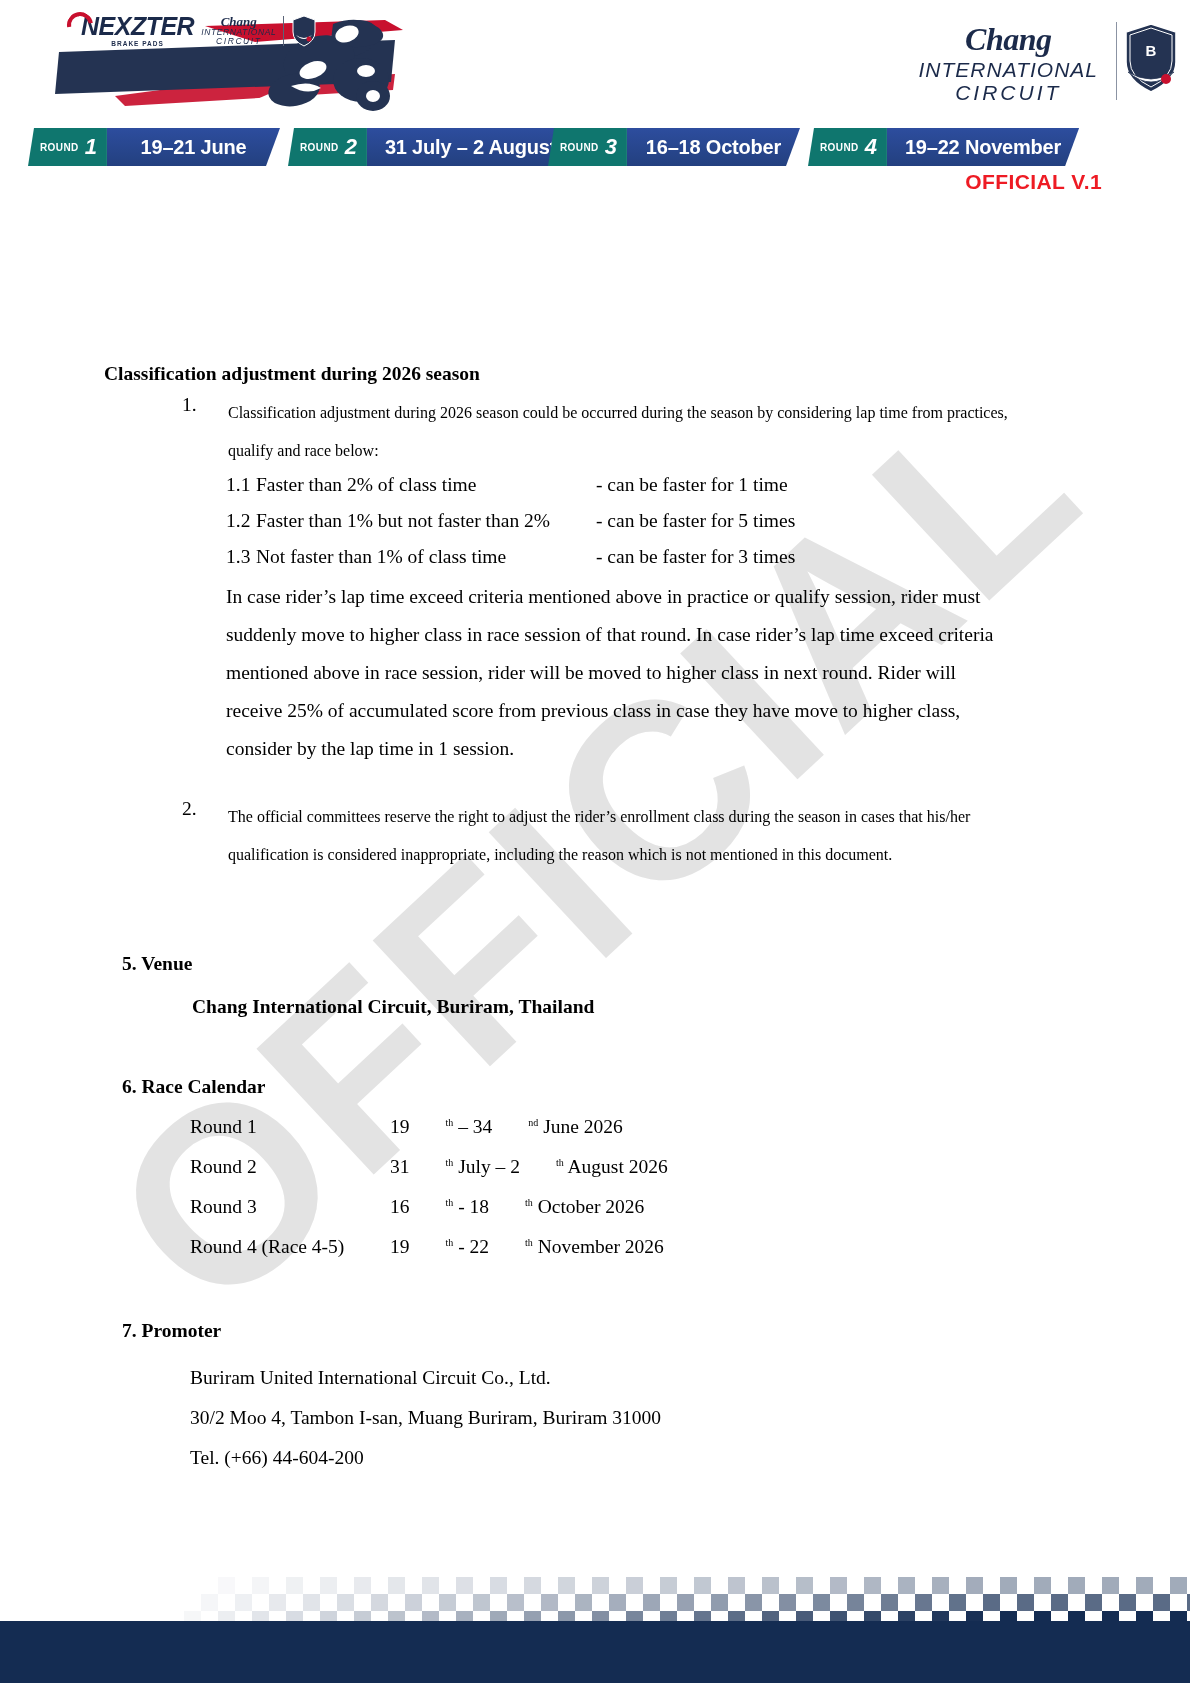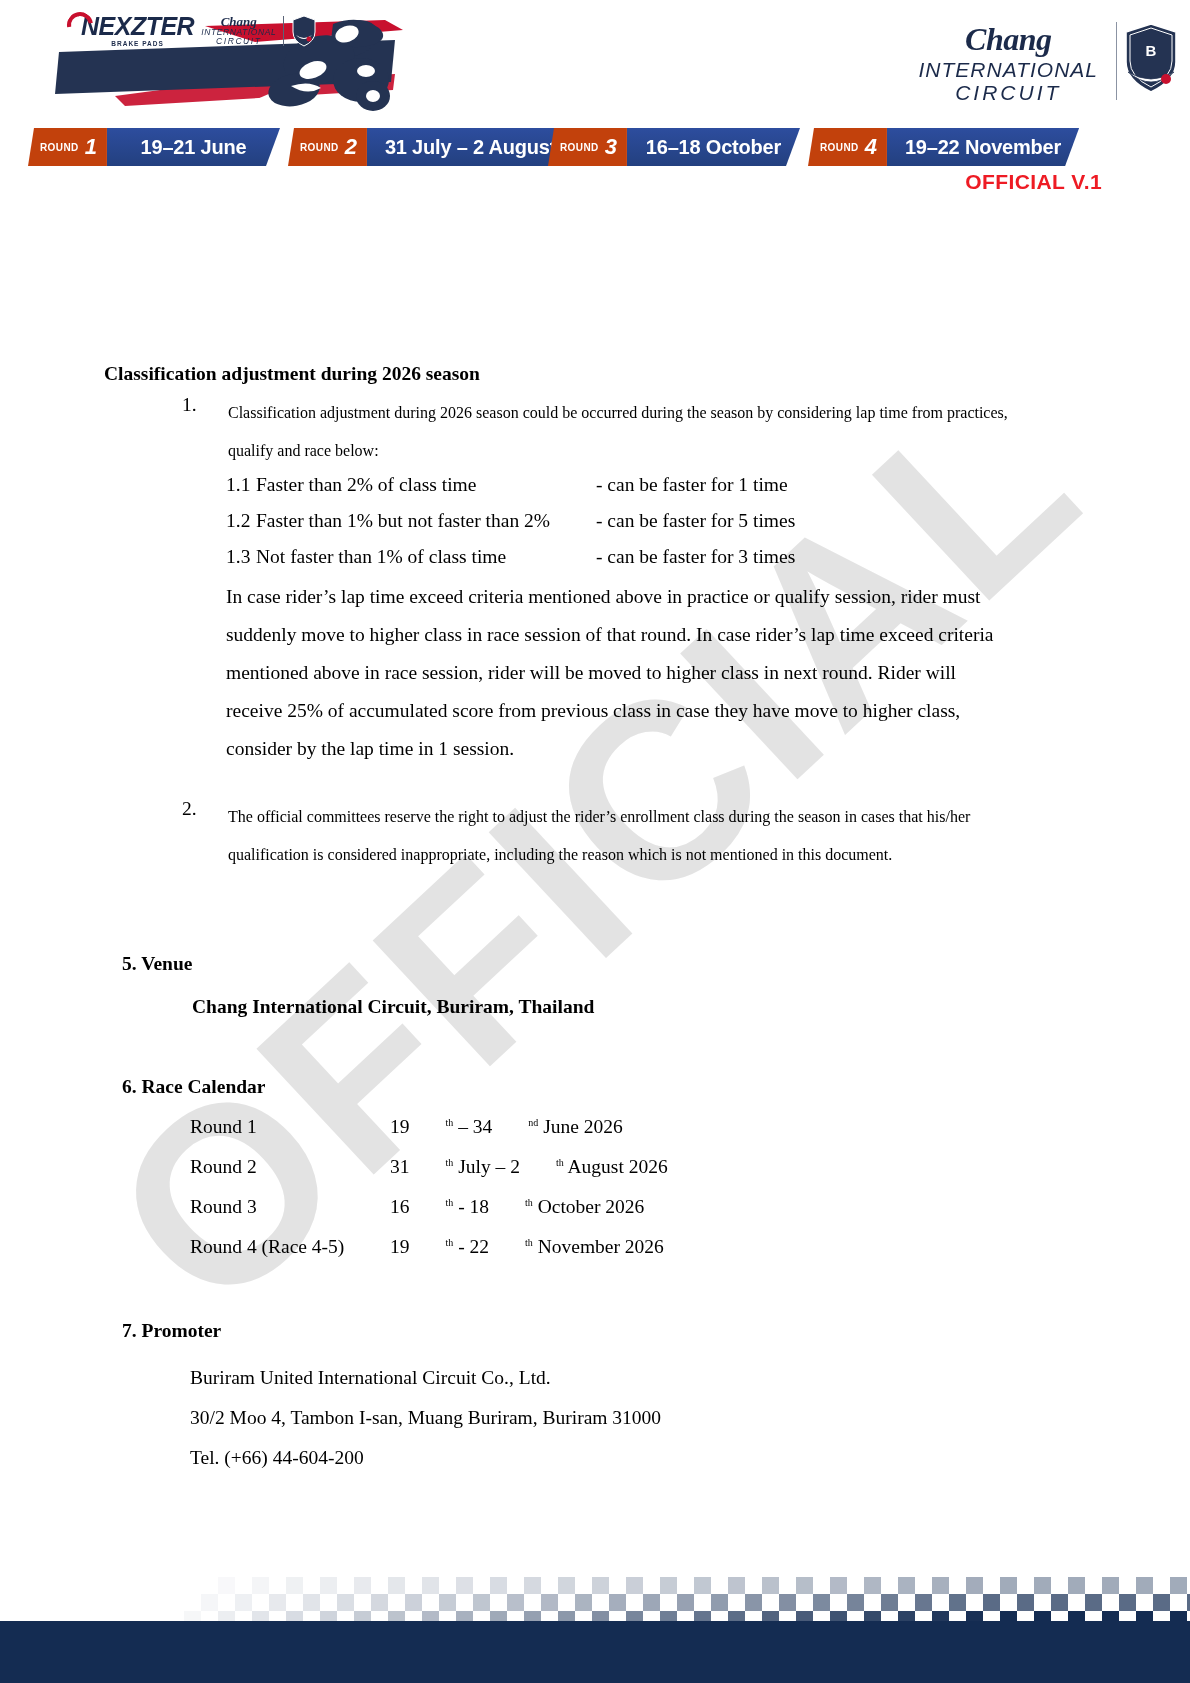--- a/index.html
+++ b/index.html
@@ -202,21 +202,21 @@
     z-index: 2;
   }
   .round-chip {
     position: absolute;
     top: 0;
     height: 38px;
     display: flex;
     align-items: stretch;
   }
   .rc-red {
-    background: #c2410c;
+    background: #0f766e;
     display: flex;
     align-items: center;
     gap: 6px;
     padding: 0 10px 0 12px;
     clip-path: polygon(6px 0, 100% 0, 100% 100%, 0 100%);
   }
   .rc-red .rlab {
     font-family: "Liberation Sans", sans-serif;
     font-weight: 700;
     font-size: 10px;

